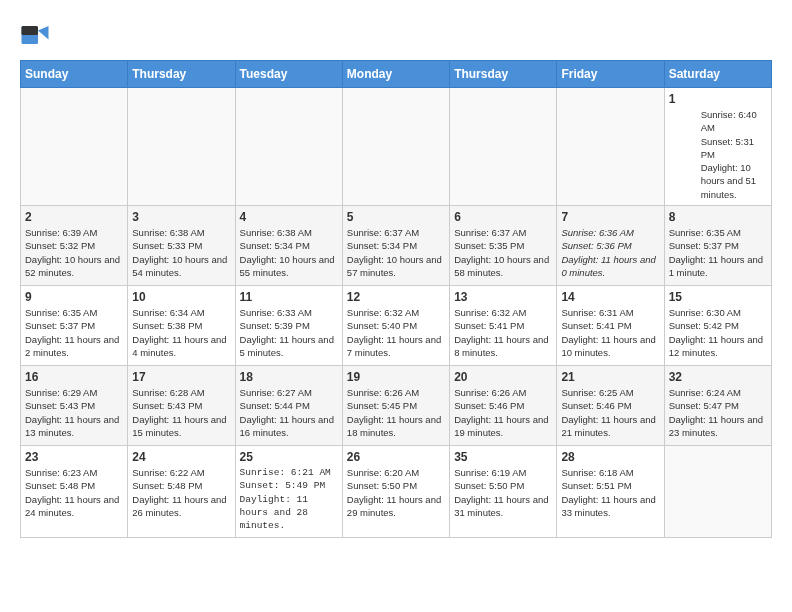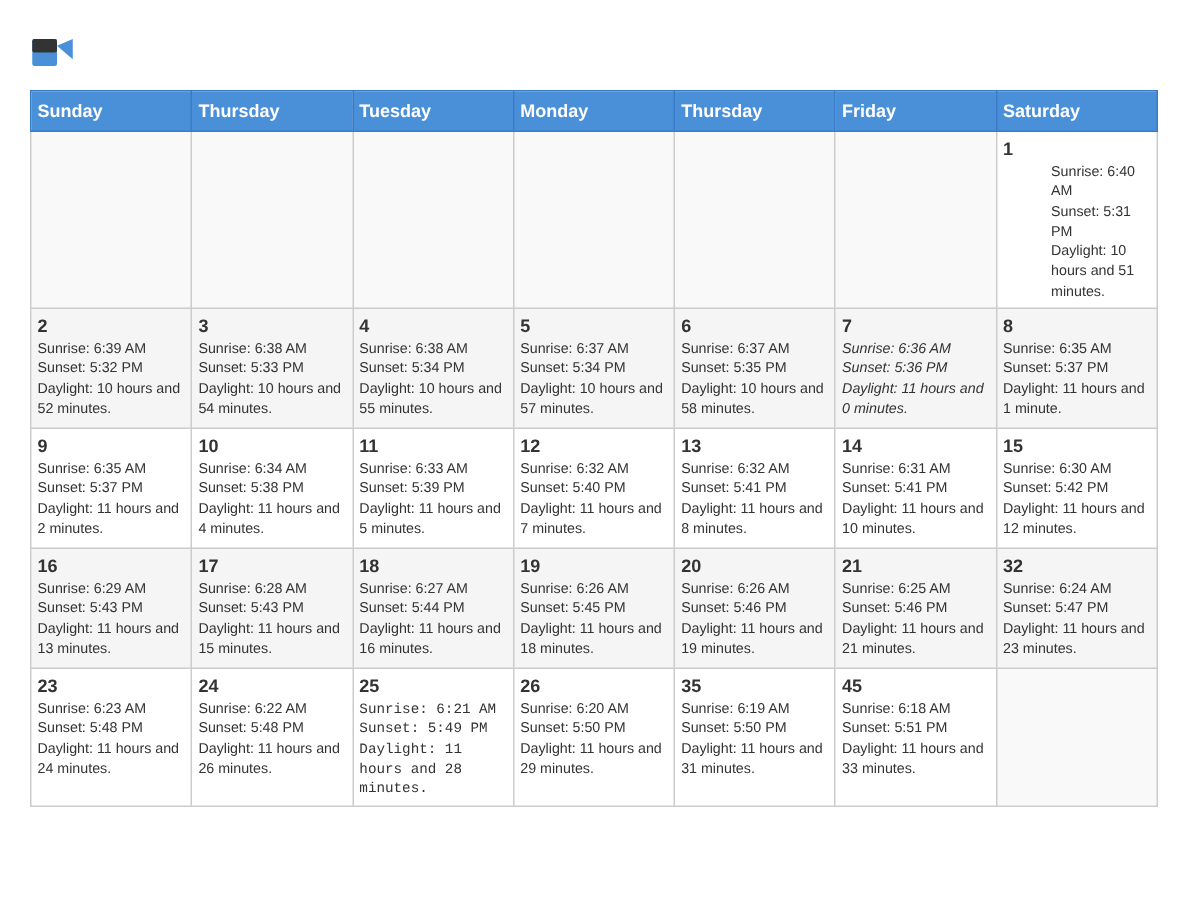--- a/index.html
+++ b/index.html
@@ -294,21 +294,21 @@
 Sunset: 5:50 PM
 Daylight: 11 hours and 29 minutes.</div>
         </td>
         <td style="background: rgb(255, 255, 255);">
           <div class="day-number">35</div>
           <div class="day-info" style="white-space: pre-line;">Sunrise: 6:19 AM
 Sunset: 5:50 PM
 Daylight: 11 hours and 31 minutes.</div>
         </td>
         <td style="background: rgb(255, 255, 255);">
-          <div class="day-number">45</div>
+          <div class="day-number">28</div>
           <div class="day-info" style="white-space: pre-line;">Sunrise: 6:18 AM
 Sunset: 5:51 PM
 Daylight: 11 hours and 33 minutes.</div>
         </td>
         <td class="empty-cell" style="background: rgb(250, 250, 250);"></td>
       </tr>
     </tbody>
 </table>
 
 </body></html>

